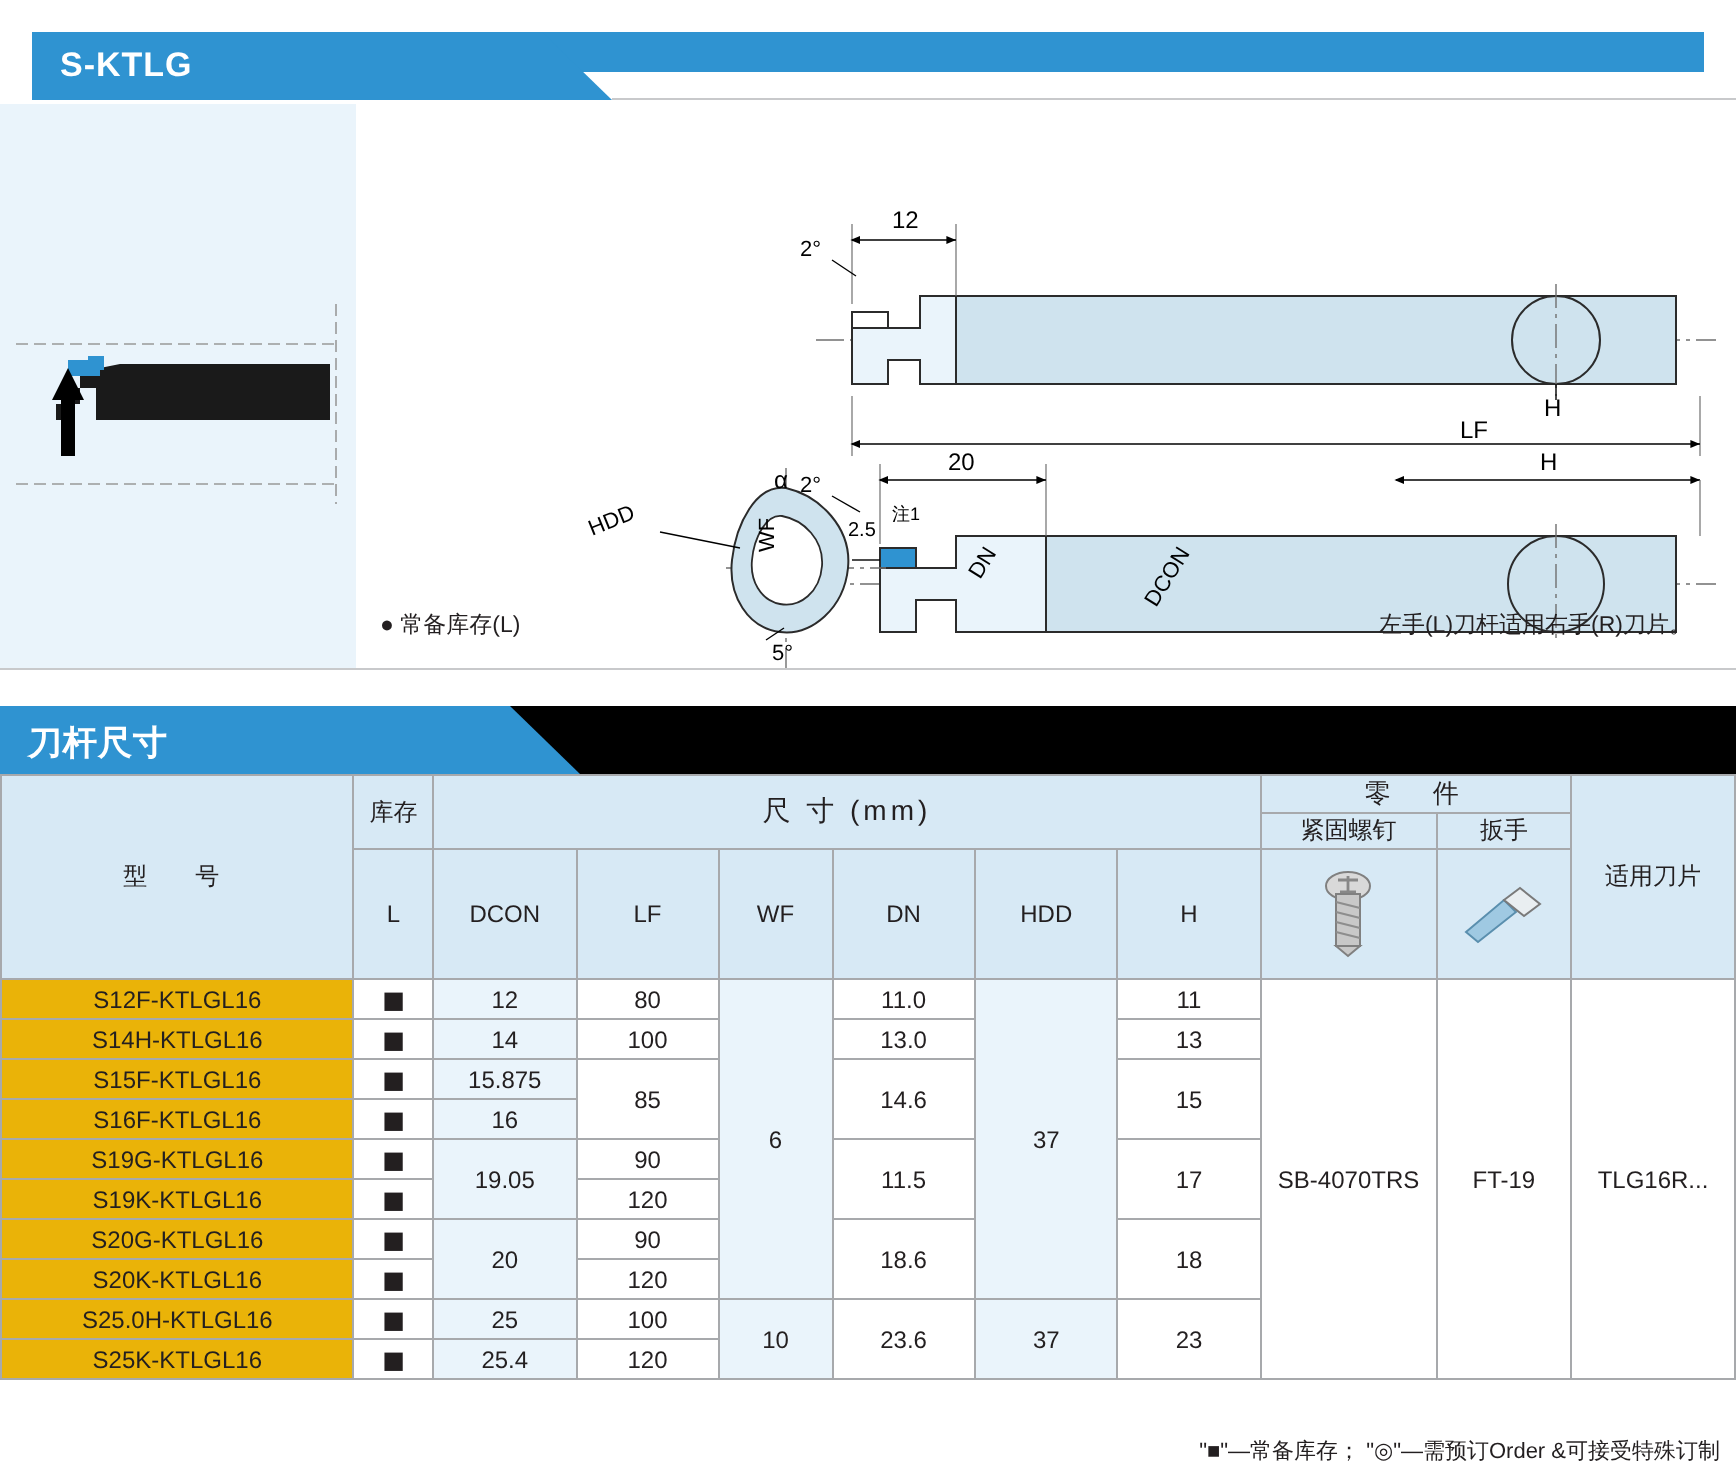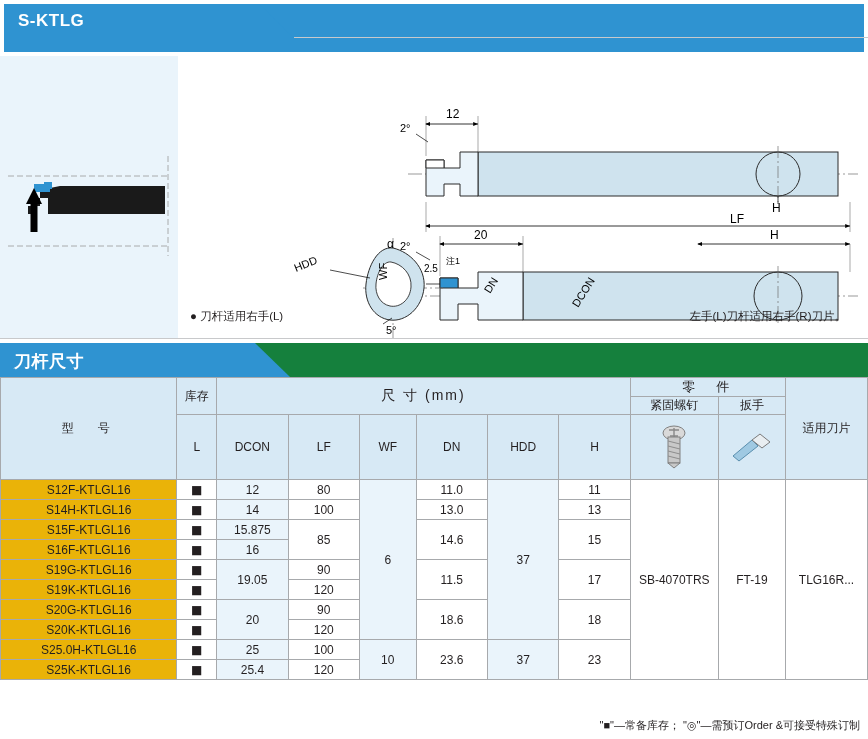--- a/index.html
+++ b/index.html
@@ -5,21 +5,21 @@
   html,body{margin:0;padding:0;}
   body{
     width:868px;height:739px;
     background:#ffffff;
     font-family:"Liberation Sans","DejaVu Sans",sans-serif;
     font-size:12px;color:#231f20;
     position:relative;overflow:hidden;
   }
   
   .banner{
-    position:relative;height:48px;margin:4px;
+    position:relative;height:20px;margin:16px;
     background:#2f93d1;
   }
   .banner-title{
     position:absolute;left:14px;top:7px;
     color:#fff;font-size:17px;font-weight:bold;letter-spacing:.5px;
   }
   
   .fig-panel{
     position:relative;height:282px;border-bottom:1px solid #c8c9cb;
     background:#fff;
@@ -32,21 +32,21 @@
     position:absolute;left:178px;top:0;right:0;height:282px;background:#fff;
   }
   .cap-left{
     position:absolute;left:190px;bottom:14px;font-size:11.5px;color:#231f20;
   }
   .cap-right{
     position:absolute;right:22px;bottom:14px;font-size:11.5px;color:#231f20;
   }
   
   .banner2{
-    position:relative;height:34px;margin-top:4px;background:#15803d;
+    position:relative;height:34px;margin-top:18px;background:#000000;
   }
   
   table.spec{
     border-collapse:collapse;width:868px;table-layout:fixed;
     margin-top:0;
   }
   table.spec th,table.spec td{
     border:1px solid #a7a9ac;
     text-align:center;vertical-align:middle;
     font-size:12px;color:#231f20;
@@ -161,21 +161,21 @@
       <text x="118" y="216" font-size="11" font-family="Liberation Sans, sans-serif" transform="rotate(-22,118,216)">HDD</text>
       <line x1="152" y1="214" x2="192" y2="222" stroke="#000" stroke-width="0.7"></line>
       <text x="209" y="192" font-size="12" font-family="Liberation Sans, sans-serif">α</text>
       <text x="209" y="224" font-size="11" font-family="Liberation Sans, sans-serif" transform="rotate(-90,209,224)">WF</text>
       <line x1="248" y1="228" x2="262" y2="228" stroke="#000" stroke-width="0.7"></line>
       <text x="208" y="278" font-size="11" font-family="Liberation Sans, sans-serif">5°</text>
       <line x1="205" y1="268" x2="214" y2="262" stroke="#000" stroke-width="0.7"></line>
     </svg>
   </div>
 
-  <div class="cap-left">● 刀杆适用右手(L)</div>
+  <div class="cap-left">● 常备库存(L)</div>
   <div class="cap-right">左手(L)刀杆适用右手(R)刀片。</div>
 </div>
 
 <div class="banner2">
   <svg width="868" height="34" style="position:absolute;left:0;top:0;">
     <polygon points="0,0 255,0 290,34 0,34" fill="#2f93d1"></polygon>
   </svg>
   <div class="banner-title">刀杆尺寸</div>
 </div>
 

